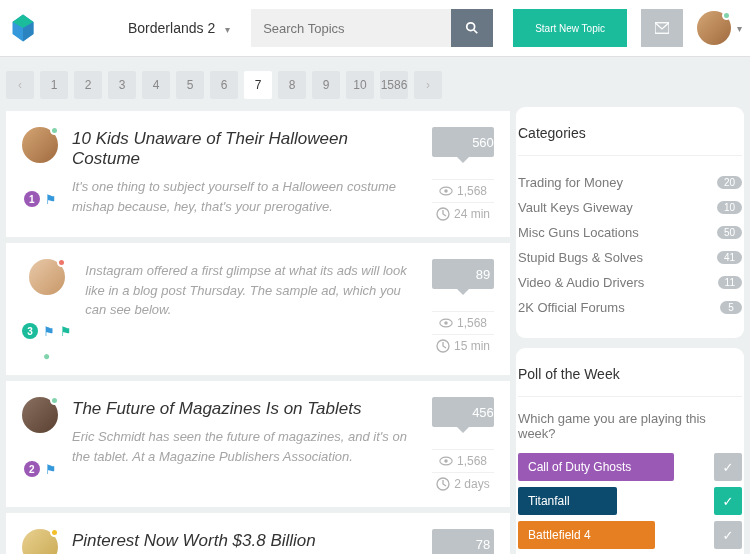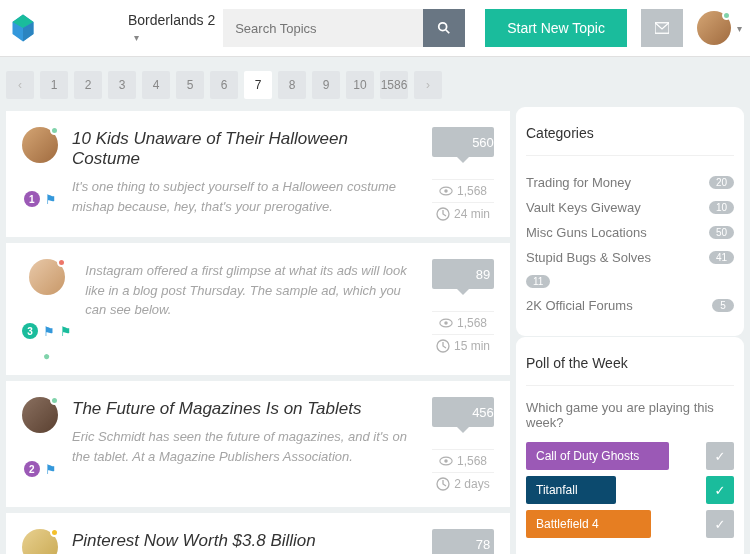--- a/index.html
+++ b/index.html
@@ -5,21 +5,21 @@
 * { margin: 0; padding: 0; box-sizing: border-box; }
 body { font-family: Arial, sans-serif; background: #ecf0f1; font-size: 13px; color: #7a7a7a; }
 
 .header { background: #fff; border-bottom: 1px solid #e0e0e0; height: 57px; display: flex; align-items: center; padding: 0 8px; }
 .logo { width: 30px; height: 30px; margin-right: 90px; position: relative; }
 .logo svg { width: 100%; height: 100%; }
 .breadcrumb { flex: 1; color: #333; font-size: 14px; }
 .search-wrap { display: flex; align-items: center; }
 .search-input { width: 200px; height: 38px; padding: 0 12px; border: none; background: #f0f0f0; font-size: 13px; color: #888; }
 .search-btn { width: 42px; height: 38px; background: #697683; border: none; color: #fff; display: flex; align-items: center; justify-content: center; cursor: pointer; }
-.new-topic-btn { margin-left: 20px; height: 38px; padding: 0 22px; background: #1abc9c; color: #fff; border: none; font-size: 14px; cursor: pointer; }
+.new-topic-btn { margin-left: 20px; height: 38px; padding: 0 22px; background: #1abc9c; color: #fff; border: none; font-size: 10px; cursor: pointer; }
 .mail-btn { width: 42px; height: 38px; background: #bdc3c7; margin-left: 14px; display: flex; align-items: center; justify-content: center; color: #fff; cursor: pointer; }
 .user-avatar { width: 34px; height: 34px; border-radius: 50%; margin-left: 14px; position: relative; cursor: pointer; }
 .user-avatar .img { width: 34px; height: 34px; border-radius: 50%; background: linear-gradient(135deg,#d4a574,#a06b3f); }
 .user-avatar .dot { position: absolute; top: 0; right: 0; width: 9px; height: 9px; background: #80d3ab; border: 2px solid #fff; border-radius: 50%; }
 .caret { margin-left: 6px; color: #888; font-size: 10px; }
 
 .container { display: flex; padding: 6px; gap: 6px; width: 750px; }
 .main { flex: 1; }
 .side { width: 228px; }
 
@@ -53,21 +53,21 @@
 .topic-body { flex: 1; padding-top: 2px; font-style: italic; }
 .topic-title { color: #333; font-size: 17px; font-weight: normal; margin-bottom: 8px; }
 .topic-excerpt { color: #a5a5a5; font-size: 13px; line-height: 1.5; }
 
 .topic-stats { width: 62px; text-align: center; }
 .count-bubble { background: #bdc3c7; color: #fff; height: 30px; display: flex; align-items: center; justify-content: center; font-size: 13px; border-radius: 2px; position: relative; margin-bottom: 22px; padding-left: 40px; }
 .count-bubble::after { content: ''; position: absolute; bottom: -6px; left: 50%; margin-left: -6px; border: 6px solid transparent; border-top-color: #bdc3c7; border-bottom: none; }
 .stat-line { color: #b0b0b0; font-size: 12px; padding: 4px 0; border-top: 1px solid #f0f0f0; display: flex; align-items: center; justify-content: center; gap: 4px; }
 .stat-line:first-of-type { border-top: 1px solid #f0f0f0; }
 
-.box { background: #fff; padding: 18px 10px; margin-bottom: 1px; border-radius: 9px; }
+.box { background: #fff; padding: 18px 2px; margin-bottom: 10px; border-radius: 9px; }
 .box-title { color: #333; font-size: 14px; padding-bottom: 14px; margin-bottom: 14px; border-bottom: 1px solid #f0f0f0; }
 .cat-row { display: flex; justify-content: space-between; align-items: center; padding: 5px 0; cursor: pointer; }
 .cat-name { color: #7a7a7a; font-size: 13px; }
 .cat-count { background: #bdc3c7; color: #fff; font-size: 10px; padding: 1px 7px; border-radius: 10px; min-width: 22px; text-align: center; }
 
 .poll-q { color: #7a7a7a; font-size: 13px; margin-bottom: 12px; }
 .poll-row { display: flex; gap: 6px; margin-bottom: 6px; }
 .poll-bar { flex: 1; height: 28px; color: #fff; font-size: 12px; padding: 0 10px; display: flex; align-items: center; border-radius: 2px; }
 .poll-check { width: 28px; height: 28px; background: #bdc3c7; border-radius: 2px; display: flex; align-items: center; justify-content: center; color: #fff; cursor: pointer; }
 .poll-check.on { background: #1abc9c; }
@@ -267,20 +267,21 @@
           </div>
           <div class="cat-row">
             <span class="cat-name">Misc Guns Locations</span>
             <span class="cat-count">50</span>
           </div>
           <div class="cat-row">
             <span class="cat-name">Stupid Bugs &amp; Solves</span>
             <span class="cat-count">41</span>
           </div>
           <div class="cat-row">
+            <span class="cat-name">Video &amp; Audio Drivers</span>
             <span class="cat-count">11</span>
           </div>
           <div class="cat-row">
             <span class="cat-name">2K Official Forums</span>
             <span class="cat-count">5</span>
           </div>
         </div>
     </div>
     <div class="box">
       <div class="box-title">Poll of the Week</div>

